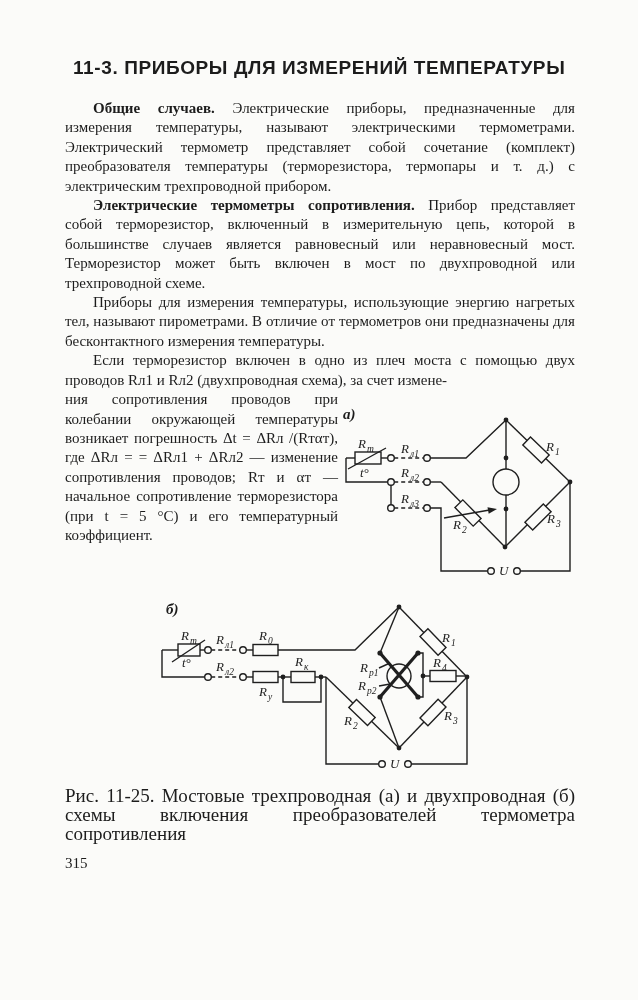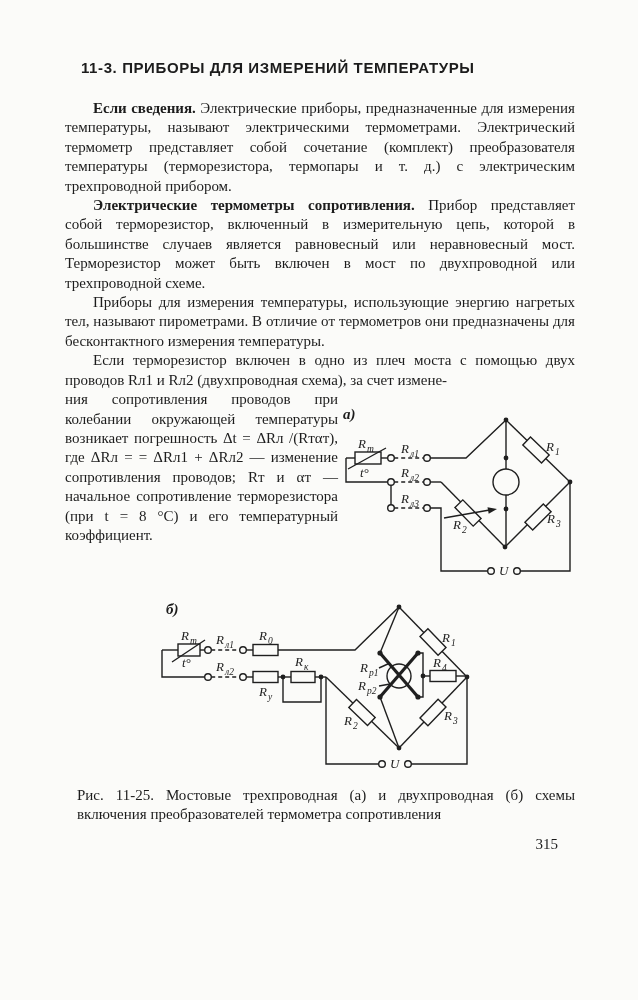--- a/index.html
+++ b/index.html
@@ -6,45 +6,44 @@
   body{
     width:638px;height:1000px;
     background:#fbfbf9;
     color:#1c1c1c;
     font-family:"Liberation Serif",serif;
     overflow:hidden;
   }
   .page{padding:58px 63px 0 65px;}
   .heading{
     font-family:"Liberation Sans",sans-serif;
-    font-size:15px;line-height:19px;font-weight:bold;
+    font-size:19px;line-height:19px;font-weight:bold;
     letter-spacing:0.6px;
-    margin:0 0 22px 16px;
+    margin:0 0 22px 8px;
   }
   p.body-par{
     margin:0;
     font-size:15px;line-height:19.4px;
     text-align:justify;
     text-indent:28px;
   }
   .lead{font-weight:bold;}
   .wrap-row{display:flex;width:566px;}
   .col-text{width:273px;flex:0 0 273px;}
   .col-text p{text-indent:0;}
   .col-fig{flex:1 1 auto;}
   .fig-a-svg{display:block;margin-top:10px;}
   .fig-b-svg{display:block;margin:8px 0 0 85px;}
   .caption{
-    margin:4px 0 0 12px;
-    font-size:15px;line-height:19px;
+    margin:4px 0 0 0;
+    font-size:19px;line-height:19px;
     text-align:justify;
   }
   .page-number{
-    margin:12px 17px 0 0;
-    text-align:right;
+    margin:12px 28px 0 0;
     font-size:15px;
   }
   
   .wire{stroke:#1f1f1f;stroke-width:1.4;fill:none;}
   .wire-dash{stroke:#1f1f1f;stroke-width:1.4;fill:none;stroke-dasharray:4 3;}
   .res{fill:#fbfbf9;stroke:#1f1f1f;stroke-width:1.4;}
   .term{fill:#fbfbf9;stroke:#1f1f1f;stroke-width:1.4;}
   .dot{fill:#1f1f1f;stroke:none;}
   .coil{stroke:#1f1f1f;stroke-width:3.2;fill:none;}
   .arrowhead{fill:#1f1f1f;stroke:none;}
@@ -52,32 +51,32 @@
   .sub{font-family:"Liberation Serif",serif;font-style:italic;font-size:9.5px;fill:#1c1c1c;}
   .tag{font-family:"Liberation Serif",serif;font-style:italic;font-size:15px;font-weight:bold;fill:#1c1c1c;}
 </style>
 </head>
 <body>
 
 <div class="page">
 
   <h1 class="heading">11-3. ПРИБОРЫ ДЛЯ ИЗМЕРЕНИЙ ТЕМПЕРАТУРЫ</h1>
 
-  <p class="body-par"><span class="lead">Если сведения.</span> <span>Электрические приборы, предназначенные для измерения температуры, называют электрическими термометрами. Электрический термометр представляет собой сочетание (комплект) преобразователя температуры (терморезистора, термопары и т. д.) с электрическим трехпроводной прибором.</span></p>
+  <p class="body-par"><span class="lead">Общие случаев.</span> <span>Электрические приборы, предназначенные для измерения температуры, называют электрическими термометрами. Электрический термометр представляет собой сочетание (комплект) преобразователя температуры (терморезистора, термопары и т. д.) с электрическим трехпроводной прибором.</span></p>
 
 
   <p class="body-par"><span class="lead">Электрические термометры сопротивления.</span> <span>Прибор представляет собой терморезистор, включенный в измерительную цепь, которой в большинстве случаев является равновесный или неравновесный мост. Терморезистор может быть включен в мост по двухпроводной или трехпроводной схеме.</span></p>
 
   <p class="body-par">Приборы для измерения температуры, использующие энергию нагретых тел, называют пирометрами. В отличие от термометров они предназначены для бесконтактного измерения температуры.</p>
 
   <p class="body-par">Если терморезистор включен в одно из плеч моста с помощью двух проводов Rл1 и Rл2 (двухпроводная схема), за счет измене-</p>
 
   <div class="wrap-row">
     <div class="col-text">
-      <p class="body-par">ния сопротивления проводов при колебании окружающей температуры возникает погрешность Δt = ΔRл /(Rтαт), где ΔRл = = ΔRл1 + ΔRл2 — изменение сопротивления проводов; Rт и αт — начальное сопротивление терморезистора (при t = 8 °C) и его температурный коэффициент.</p>
+      <p class="body-par">ния сопротивления проводов при колебании окружающей температуры возникает погрешность Δt = ΔRл /(Rтαт), где ΔRл = = ΔRл1 + ΔRл2 — изменение сопротивления проводов; Rт и αт — начальное сопротивление терморезистора (при t = 5 °C) и его температурный коэффициент.</p>
     </div>
     <div class="col-fig">
 
       <svg class="fig-a-svg" width="292" height="186" viewBox="335 498 292 186" xmlns="http://www.w3.org/2000/svg">
         <text class="tag" x="340" y="517">а)</text>
 
         <g>
           <line class="wire" x1="378" y1="556" x2="384.8" y2="556"></line>
           <line class="wire" x1="352" y1="556" x2="343" y2="556"></line>
           <rect class="res" x="352" y="550" width="26" height="12"></rect>

